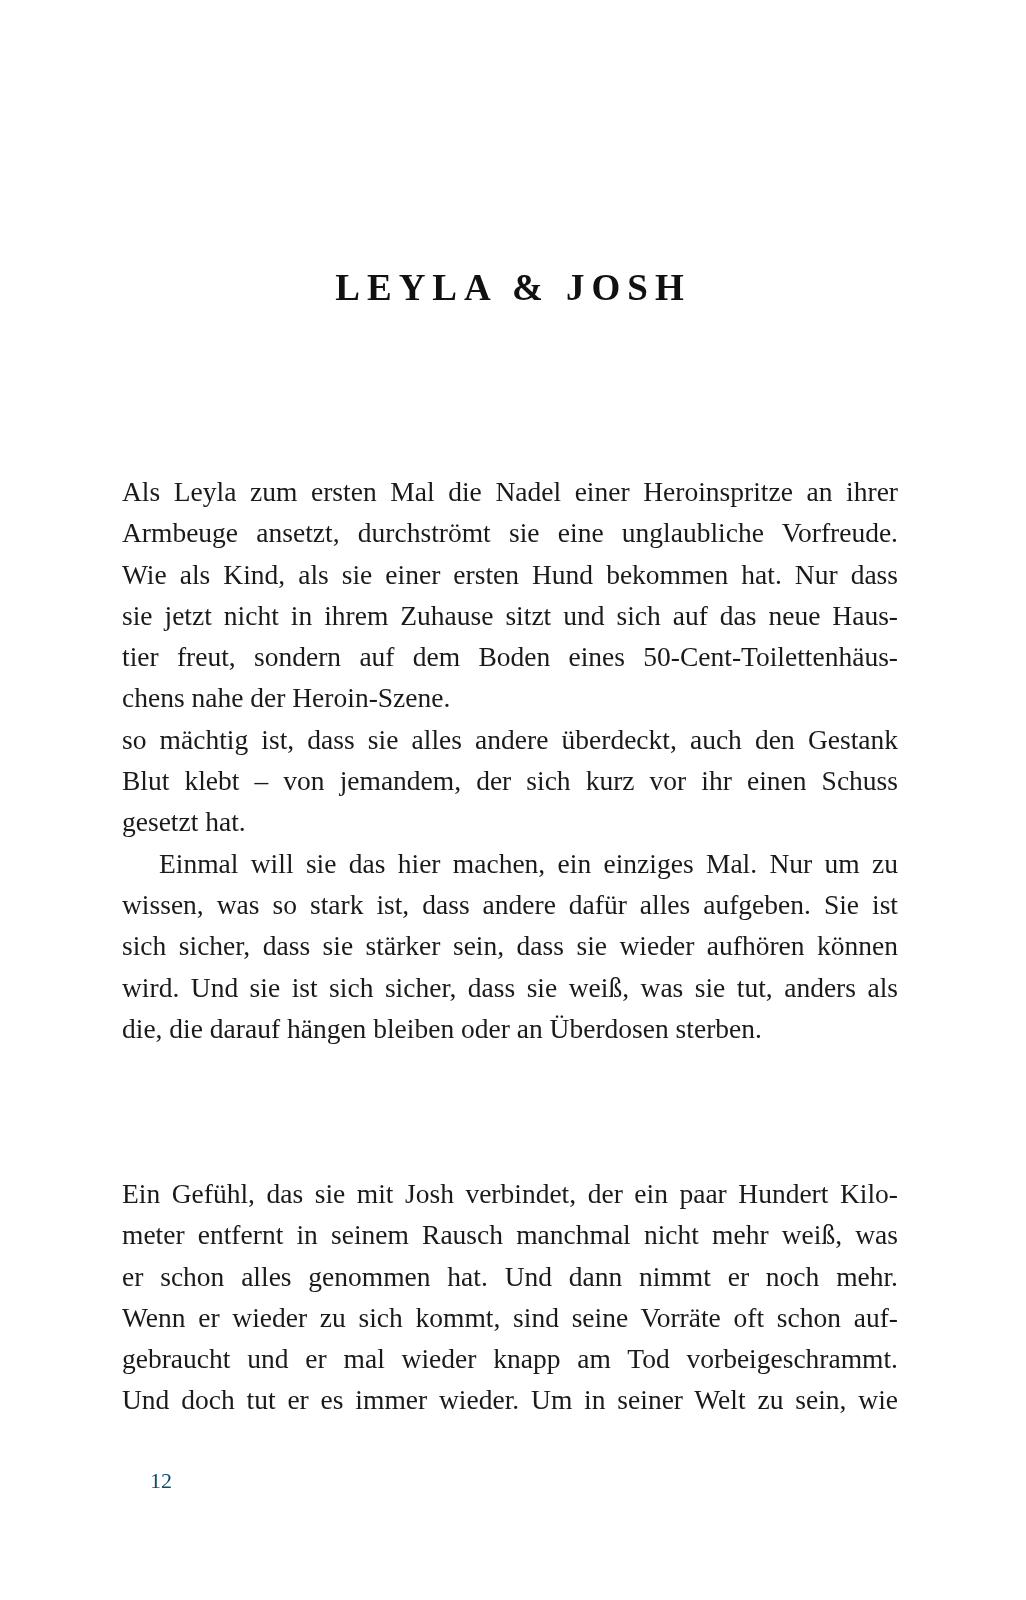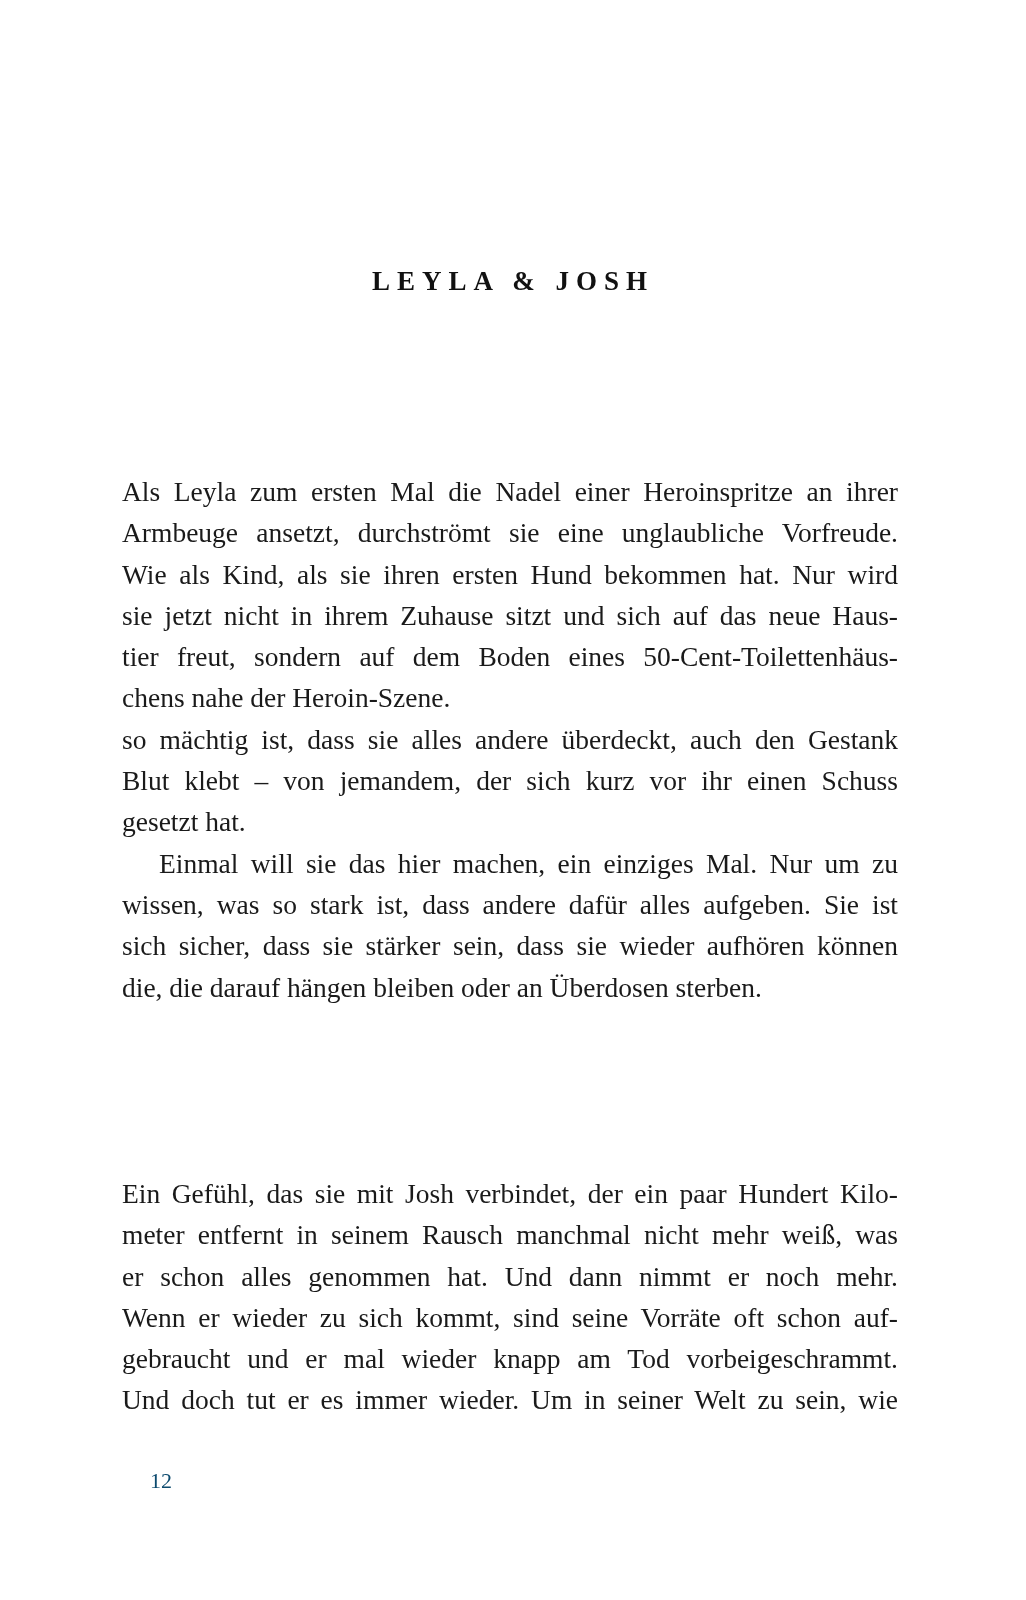--- a/index.html
+++ b/index.html
@@ -1,54 +1,55 @@
 <!DOCTYPE html>
 <html><head>
 <meta charset="utf-8">
 <style>
   html, body { margin: 0; padding: 0; background: #ffffff; }
   body { width: 1026px; height: 1600px; position: relative; overflow: hidden;
          font-family: "Liberation Serif", "DejaVu Serif", serif; color: #1a1a1a; }
   .title { position: absolute; top: 266px; left: 0; width: 1026px; text-align: center;
-           font-size: 27px; font-weight: bold; letter-spacing: 7px; color: #111; }
+           font-size: 37px; font-weight: bold; letter-spacing: 7px; color: #111; }
   .block { position: absolute; left: 122px; width: 776px; }
   .line { display: block; height: 41.3px; line-height: 41.3px; font-size: 27.5px;
           text-align: justify; text-align-last: justify; white-space: nowrap; }
   .line.last { text-align-last: left; }
   .line.indent { padding-left: 37px; }
   .line span.t { display: inline-block; width: 100%; }
   .pageno { position: absolute; left: 150px; top: 1468px; font-size: 22px; color: #0c4a6e; }
 </style>
 </head>
 <body>
 
 <div>
   <div class="title">LEYLA &amp; JOSH</div>
 
   <div class="block" style="top:471px;">
 
     <div>
       <div class="line"><span class="t">Als Leyla zum ersten Mal die Nadel einer Heroinspritze an ihrer</span></div>
       <div class="line"><span class="t">Armbeuge ansetzt, durchströmt sie eine unglaubliche Vorfreude.</span></div>
-      <div class="line"><span class="t">Wie als Kind, als sie ihren ersten Hund bekommen hat. Nur wird</span></div>
+      <div class="line"><span class="t">Wie als Kind, als sie einer ersten Hund bekommen hat. Nur dass</span></div>
       <div class="line"><span class="t">sie jetzt nicht in ihrem Zuhause sitzt und sich auf das neue Haus-</span></div>
       <div class="line"><span class="t">tier freut, sondern auf dem Boden eines 50-Cent-Toilettenhäus-</span></div>
       <div class="line last">chens nahe der Heroin-Szene.</div>
     </div>
 
     <div>
       <div class="line"><span class="t">so mächtig ist, dass sie alles andere überdeckt, auch den Gestank</span></div>
       <div class="line"><span class="t">Blut klebt – von jemandem, der sich kurz vor ihr einen Schuss</span></div>
       <div class="line last">gesetzt hat.</div>
     </div>
 
     <div>
       <div class="line indent"><span class="t">Einmal will sie das hier machen, ein einziges Mal. Nur um zu</span></div>
       <div class="line"><span class="t">wissen, was so stark ist, dass andere dafür alles aufgeben. Sie ist</span></div>
       <div class="line"><span class="t">sich sicher, dass sie stärker sein, dass sie wieder aufhören können</span></div>
+      <div class="line"><span class="t">wird. Und sie ist sich sicher, dass sie weiß, was sie tut, anders als</span></div>
       <div class="line last">die, die darauf hängen bleiben oder an Überdosen sterben.</div>
     </div>
   </div>
 
   <div class="block" style="top:1173px;">
     <div>
       <div class="line"><span class="t">Ein Gefühl, das sie mit Josh verbindet, der ein paar Hundert Kilo-</span></div>
       <div class="line"><span class="t">meter entfernt in seinem Rausch manchmal nicht mehr weiß, was</span></div>
       <div class="line"><span class="t">er schon alles genommen hat. Und dann nimmt er noch mehr.</span></div>
       <div class="line"><span class="t">Wenn er wieder zu sich kommt, sind seine Vorräte oft schon auf-</span></div>

